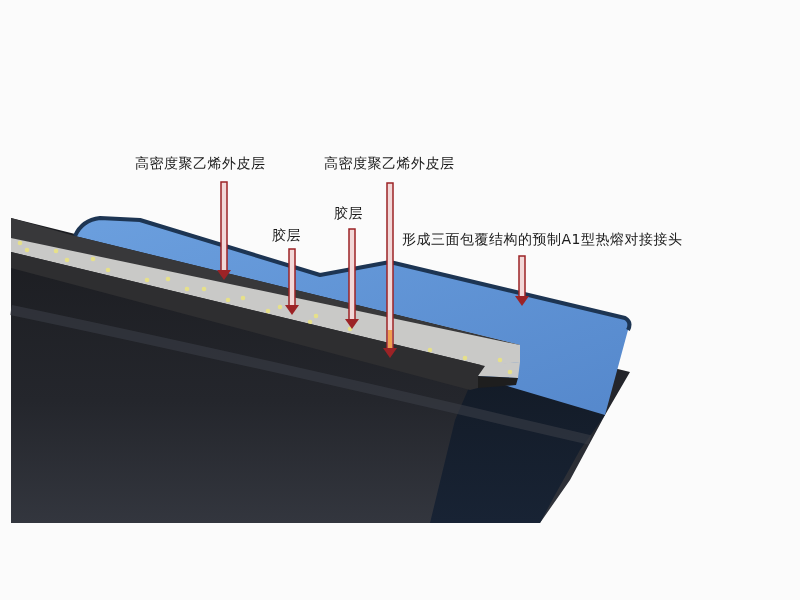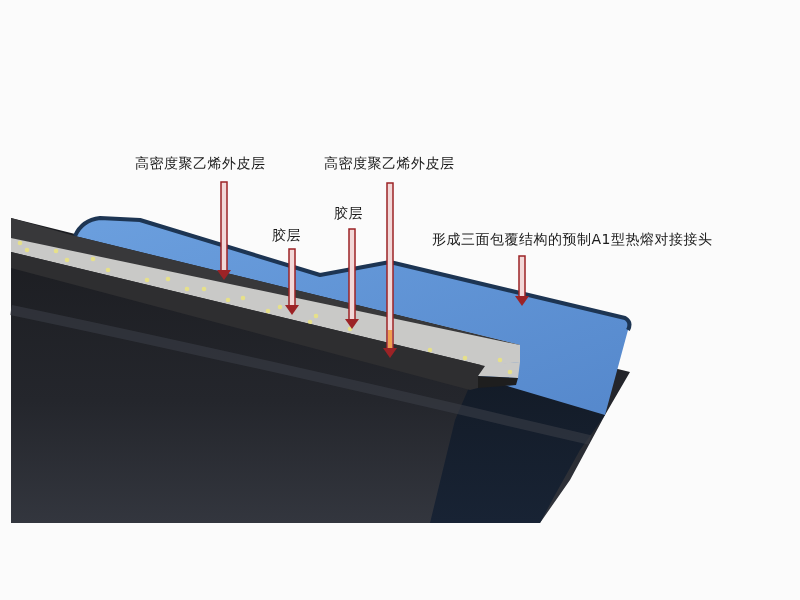--- a/index.html
+++ b/index.html
@@ -110,13 +110,13 @@
   <g>
     <rect x="519" y="256" width="6" height="42" fill="#f2d8d8" stroke="#9c2326" stroke-width="1.5"></rect>
     <polygon points="515,296 529,296 522,306" fill="#9c2326"></polygon>
   </g>
 </svg>
 
 <div class="label" style="left:135px; top:156px;">高密度聚乙烯外皮层</div>
 <div class="label" style="left:324px; top:156px;">高密度聚乙烯外皮层</div>
 <div class="label" style="left:272px; top:228px;">胶层</div>
 <div class="label" style="left:334px; top:206px;">胶层</div>
-<div class="label" style="left:432px; top:232px;">形成三面包覆结构的预制A1型热熔对接接头</div>
+<div class="label" style="left:402px; top:232px;">形成三面包覆结构的预制A1型热熔对接接头</div>
 
 </body></html>

